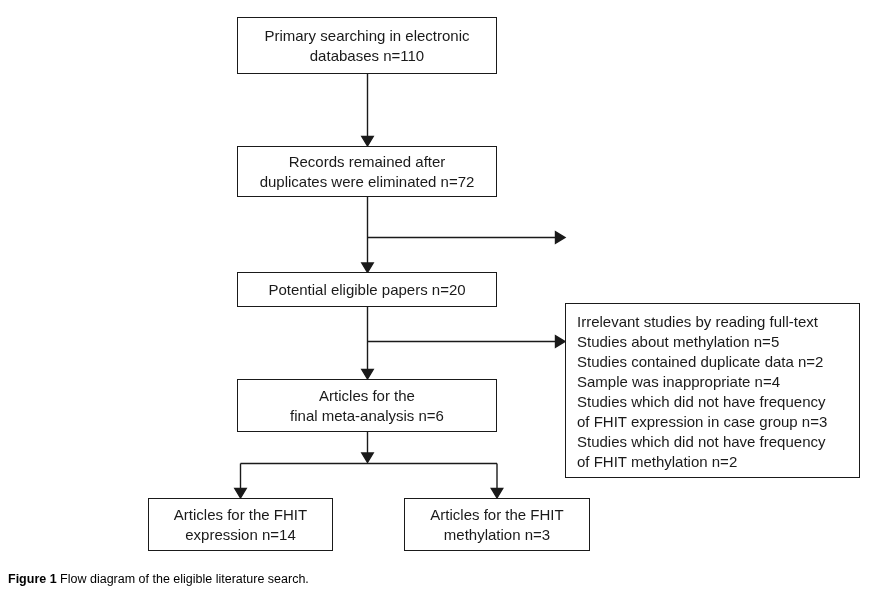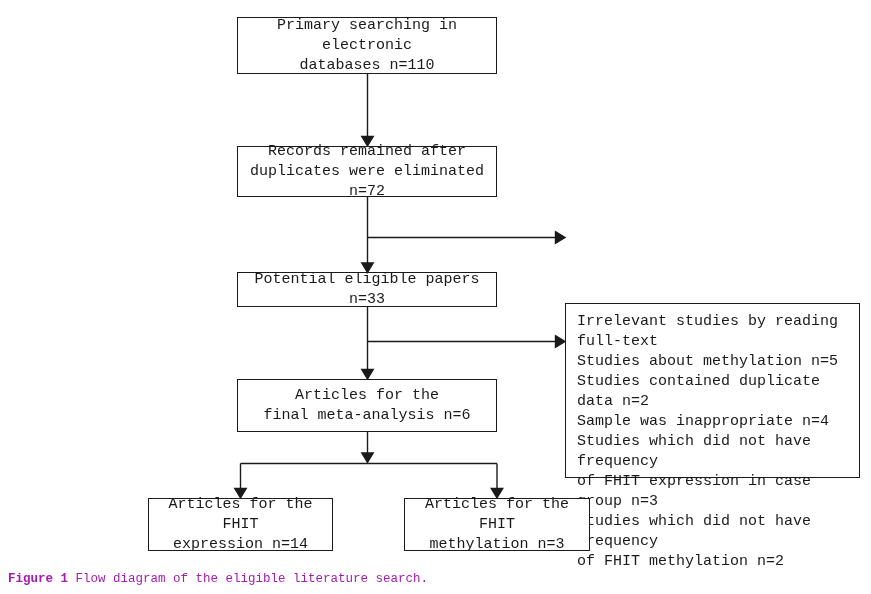--- a/index.html
+++ b/index.html
@@ -5,21 +5,21 @@
   html, body {
     margin: 0;
     padding: 0;
     background: #ffffff;
   }
   .canvas {
     position: relative;
     width: 871px;
     height: 594px;
     background: #ffffff;
-    font-family: Liberation Mono, monospace;
+    font-family: Liberation Sans, sans-serif;
     color: #1a1a1a;
     overflow: hidden;
   }
   .arrows {
     position: absolute;
     left: 0;
     top: 0;
     width: 871px;
     height: 594px;
   }
@@ -49,21 +49,21 @@
     padding: 8px 8px 16px 11px;
   }
   #n-expression   { left: 148px; top: 498px; width: 185px; height: 53px; }
   #n-methylation  { left: 404px; top: 498px; width: 186px; height: 53px; }
   .caption {
     position: absolute;
     left: 8px;
     top: 571px;
     font-size: 12.5px;
     line-height: 16px;
-    color: #a21caf;
+    color: #000000;
     white-space: nowrap;
   }
   .caption .cap-label { font-weight: bold; }
 </style>
 </head>
 <body>
 
 <div class="canvas">
 
   <svg class="arrows" viewBox="0 0 871 594" xmlns="http://www.w3.org/2000/svg" stroke="#1a1a1a" stroke-width="1.4" fill="#1a1a1a">
@@ -110,21 +110,21 @@
     </g>
   </svg>
 
   <div class="node" id="n-primary">Primary searching in electronic
 databases n=110</div>
 
   <div class="node" id="n-dedup">Records remained after
 duplicates were eliminated n=72</div>
 
 
-  <div class="node" id="n-eligible">Potential eligible papers n=33</div>
+  <div class="node" id="n-eligible">Potential eligible papers n=20</div>
 
   <div class="node" id="n-excl-full">Irrelevant studies by reading full-text
 Studies about methylation n=5
 Studies contained duplicate data n=2
 Sample was inappropriate n=4
 Studies which did not have frequency
 of FHIT expression in case group n=3
 Studies which did not have frequency
 of FHIT methylation n=2</div>
 

